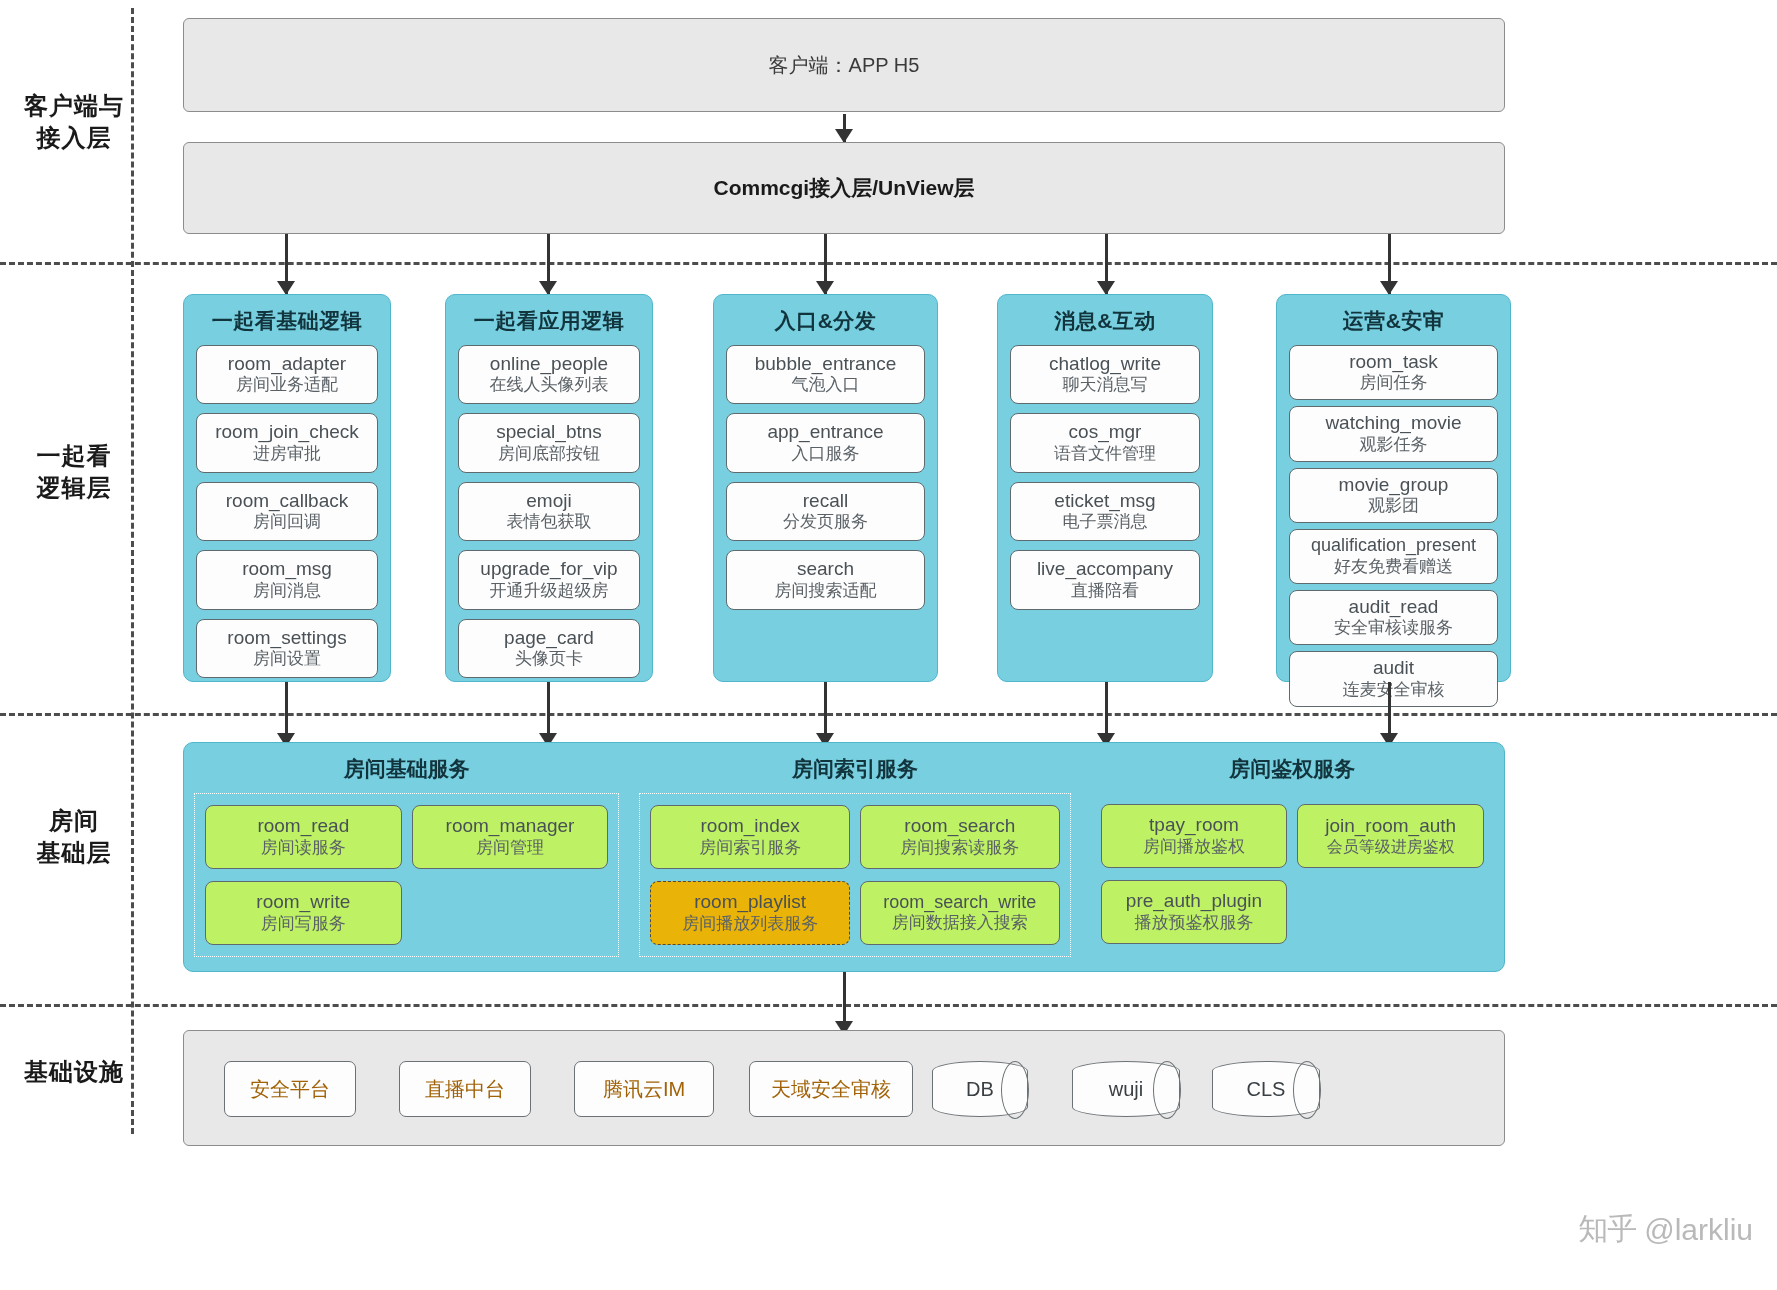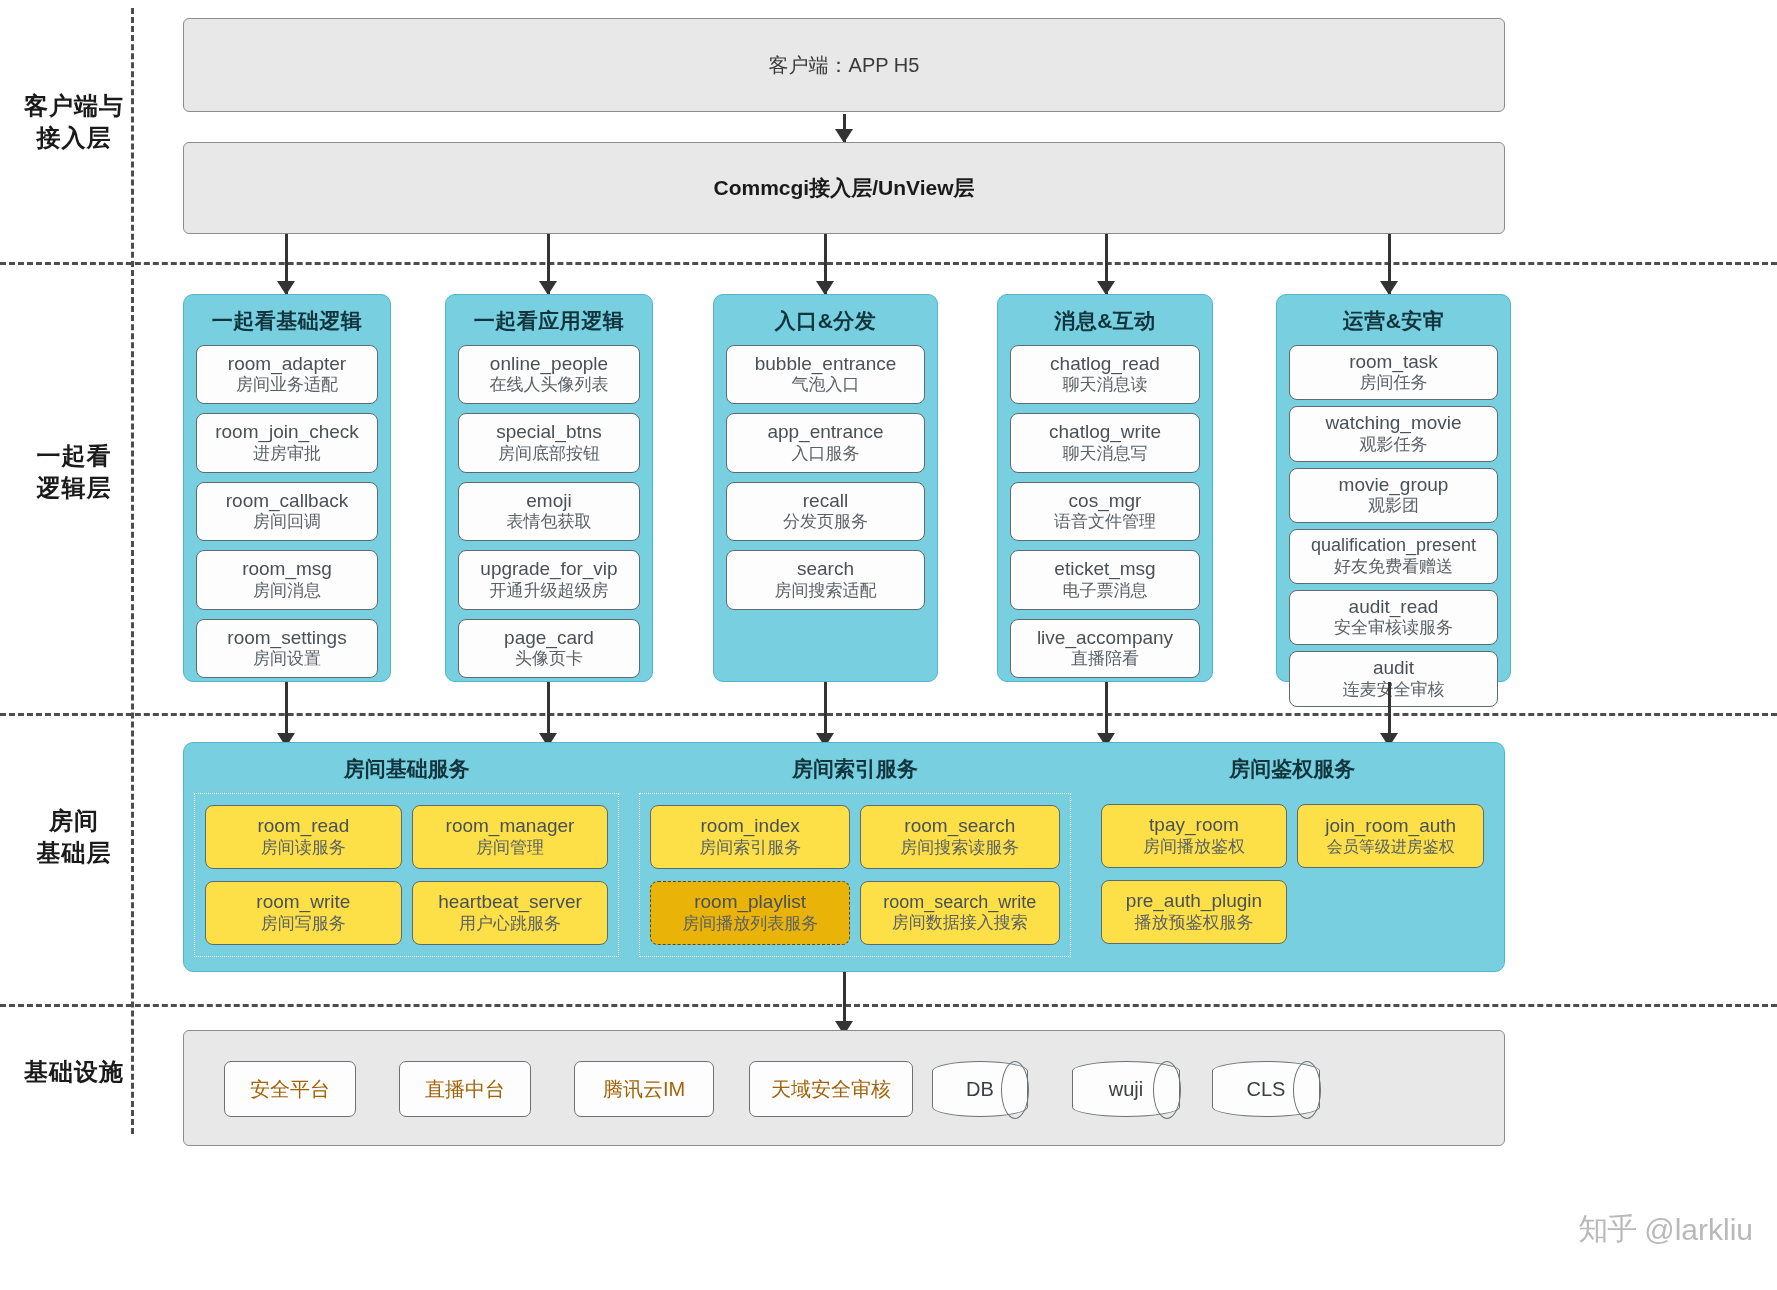--- a/index.html
+++ b/index.html
@@ -103,21 +103,21 @@
   }
   .rb-inner {
     border:1.6px dotted #ffffff;
     margin:0 10px 14px 10px;
     padding:11px 10px 11px 10px;
     display:grid;
     grid-template-columns:1fr 1fr;
     gap:12px 10px;
   }
   .rb-cell {
-    background:#fde047;
+    background:#bef264;
     border:1.5px solid #5e6a6e;
     border-radius:8px;
     text-align:center;
     padding:9px 2px 10px 2px;
     line-height:1.2;
     min-height:64px;
     display:flex; flex-direction:column; justify-content:center;
   }
   .rb-cell.dashed { border:1.6px dashed #4a4a4a; background:#eab308; }
   .rb-cell.empty { background:transparent; border:none; }
@@ -287,24 +287,20 @@
         <span class="en">search</span>
         <span class="cn">房间搜索适配</span>
       </div>
   </div>
 </div>
 
 <div class="group-card" style="left:997px; top:294px; width:216px; height:388px;">
   <div class="group-title">消息&amp;互动</div>
   <div class="svc-list">
     <div class="svc">
-        <span class="en">chatlog_read</span>
-        <span class="cn">聊天消息读</span>
-      </div>
-    <div class="svc">
         <span class="en">chatlog_write</span>
         <span class="cn">聊天消息写</span>
       </div>
     <div class="svc">
         <span class="en">cos_mgr</span>
         <span class="cn">语音文件管理</span>
       </div>
     <div class="svc">
         <span class="en">eticket_msg</span>
         <span class="cn">电子票消息</span>
@@ -376,24 +372,20 @@
           <span class="en">room_read</span>
           <span class="cn">房间读服务</span>
         </div>
       <div class="rb-cell">
           <span class="en">room_manager</span>
           <span class="cn">房间管理</span>
         </div>
       <div class="rb-cell">
           <span class="en">room_write</span>
           <span class="cn">房间写服务</span>
-        </div>
-      <div class="rb-cell">
-          <span class="en">heartbeat_server</span>
-          <span class="cn">用户心跳服务</span>
         </div>
     </div>
   </div>
 
   <div class="rb-section" style="width:452px;">
     <div class="rb-title">房间索引服务</div>
     <div class="rb-inner">
       <div class="rb-cell">
           <span class="en">room_index</span>
           <span class="cn">房间索引服务</span>

